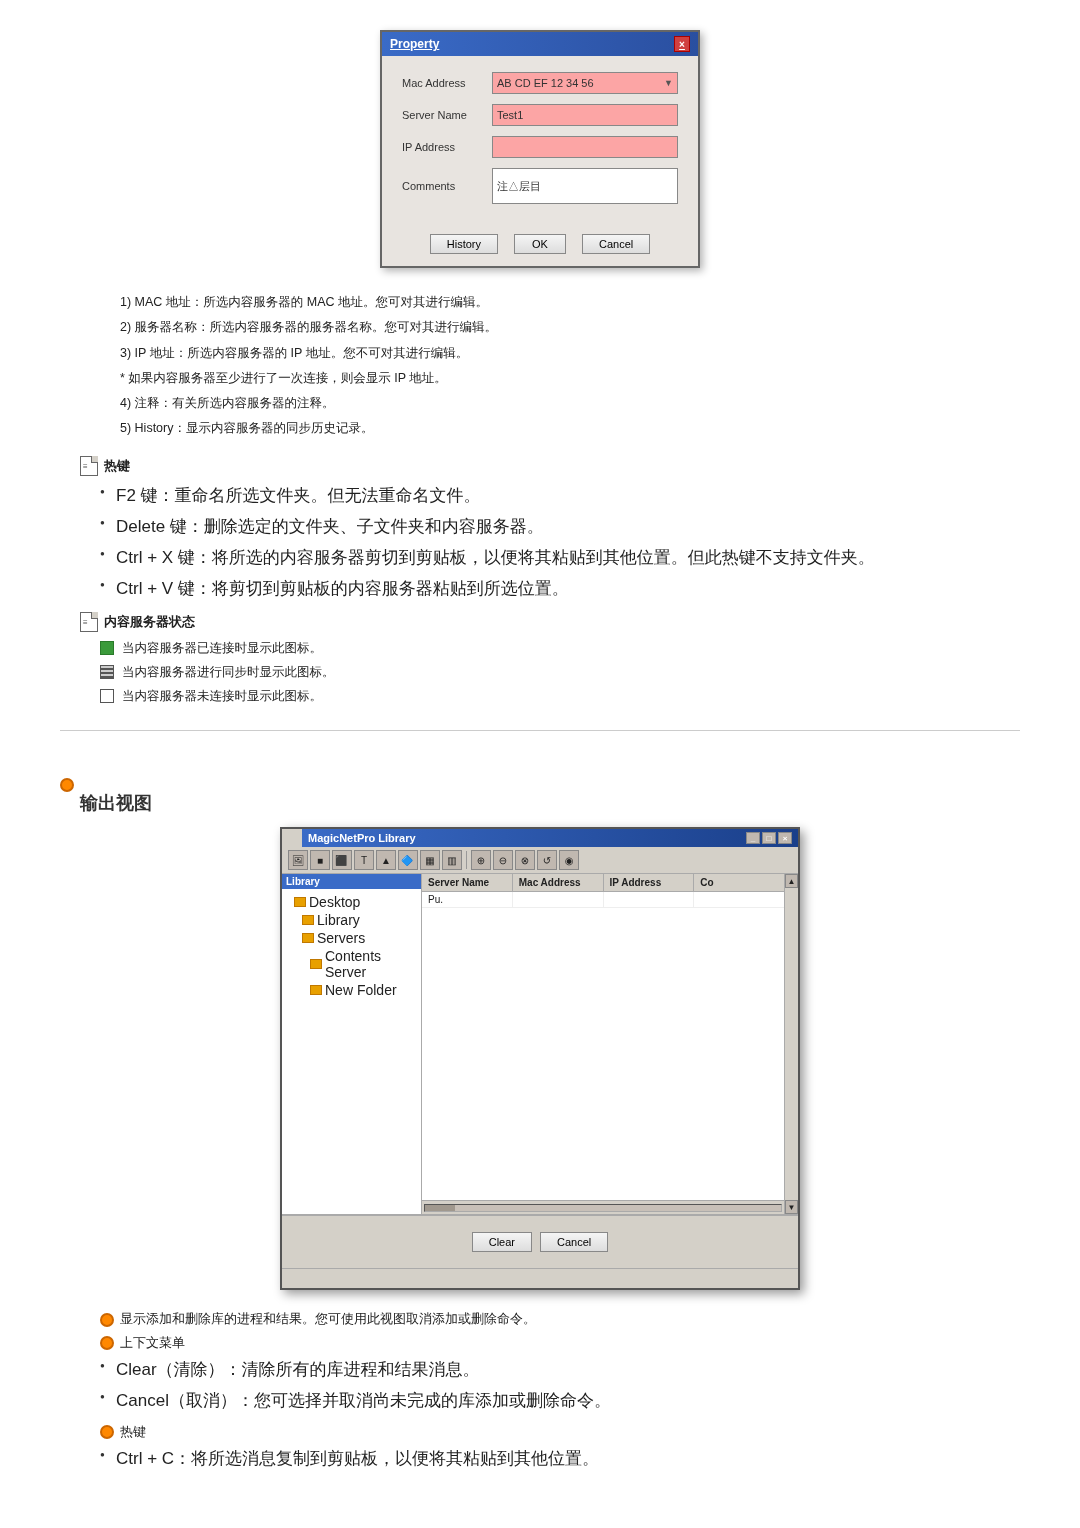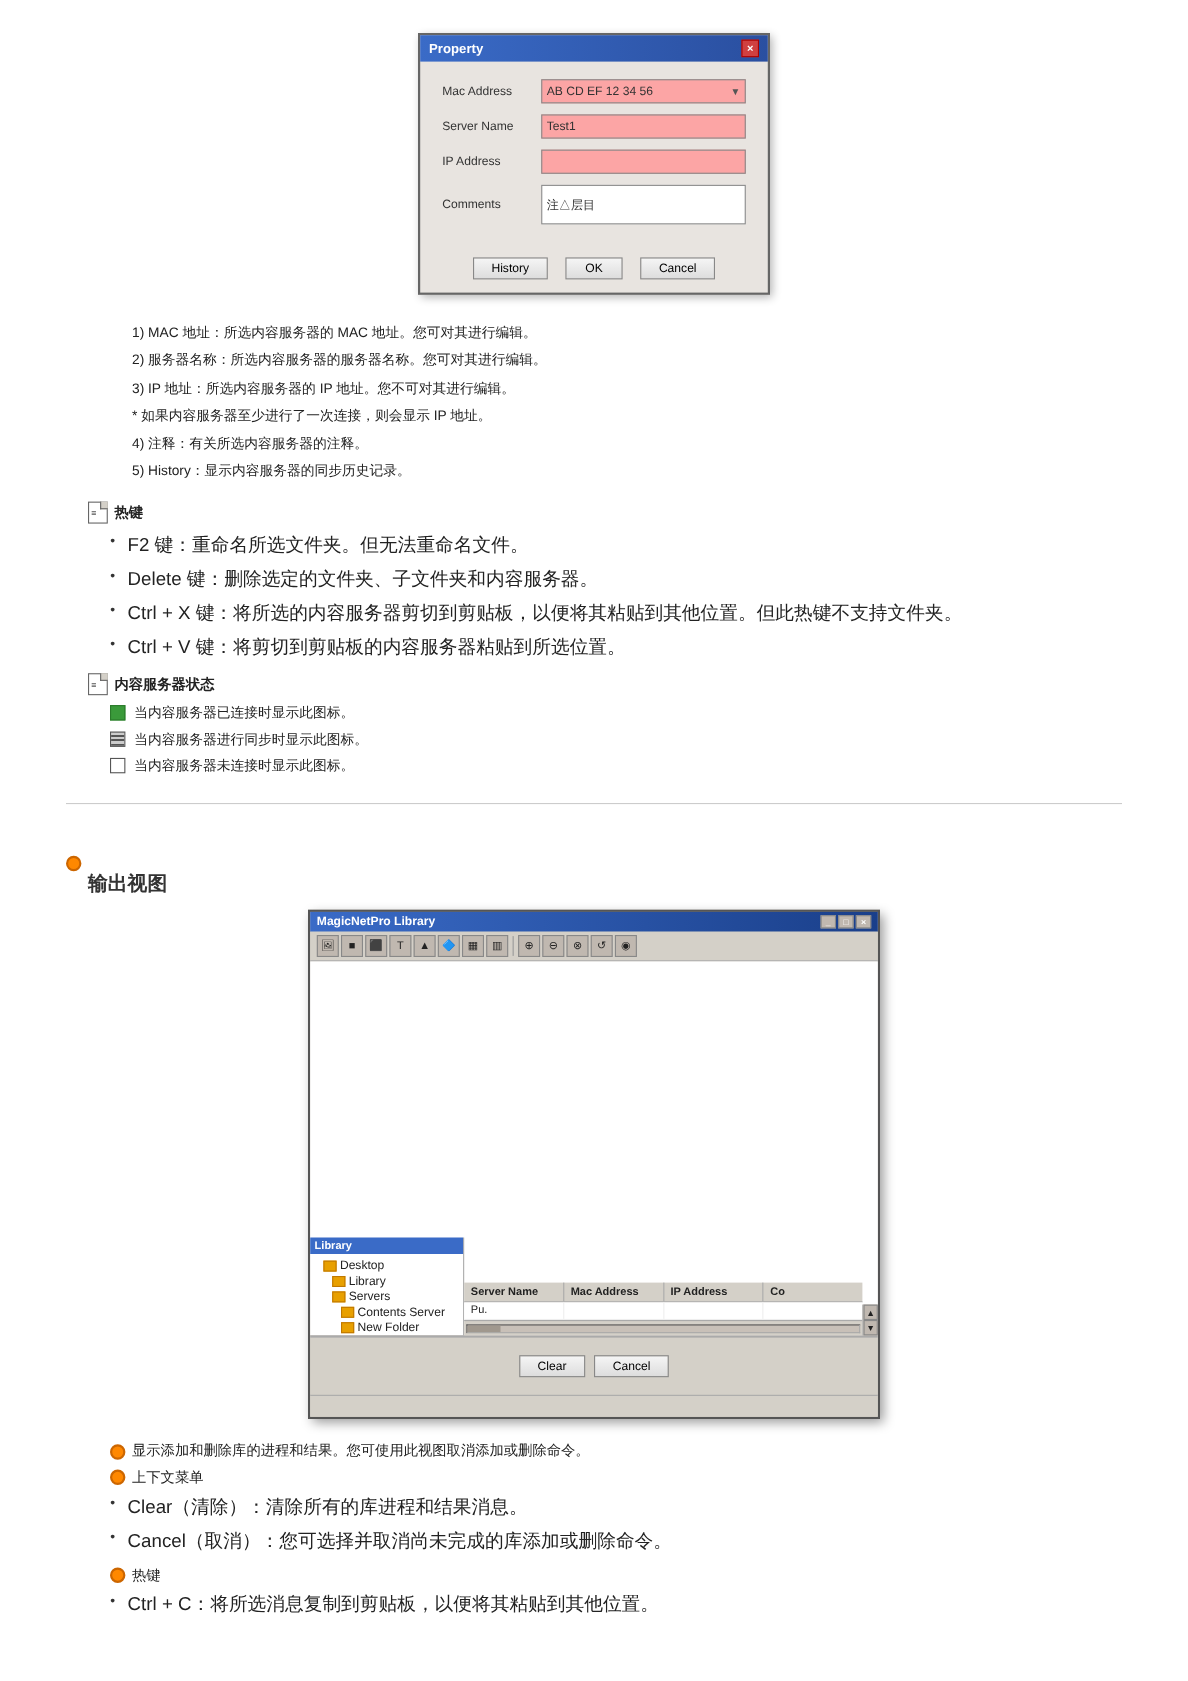--- a/index.html
+++ b/index.html
@@ -27,20 +27,21 @@
     }
     .dialog-titlebar {
       background: linear-gradient(to right, #3a6bc7, #2a4fa0);
       color: white;
       font-size: 12px;
       font-weight: bold;
       padding: 4px 8px;
       display: flex;
       justify-content: space-between;
       align-items: center;
+      text-decoration: underline;
     }
     .dialog-close-btn {
       width: 16px; height: 16px;
       background: #d04040;
       color: white;
       font-size: 10px;
       border: 1px solid #a00;
       cursor: pointer;
       display: flex; align-items: center; justify-content: center;
     }
@@ -218,20 +219,21 @@
     }
     .app-titlebar {
       background: linear-gradient(to right, #3a6bc7, #1a3f8a);
       color: white;
       font-size: 11px;
       font-weight: bold;
       padding: 3px 6px;
       display: flex;
       justify-content: space-between;
       align-items: center;
+      margin-left: 20px;
     }
     .app-titlebar-btns {
       display: flex; gap: 2px;
     }
     .app-titlebar-btn {
       width: 14px; height: 12px;
       background: #c0b8b0;
       border: 1px solid #888;
       font-size: 8px;
       display: flex; align-items: center; justify-content: center;
@@ -266,33 +268,32 @@
     }
     .toolbar-sep {
       width: 1px; height: 18px;
       background: #999;
       margin: 0 2px;
     }
     .app-content {
       display: flex;
       height: 340px;
       background: white;
-      align-items: flex-end;
     }
     .app-sidebar-header {
       font-size: 10px;
       font-weight: bold;
       background: #3a6bc7;
       color: white;
       padding: 2px 4px;
       margin-bottom: 4px;
     }
     .sidebar-tree-item {
       padding: 1px 2px 1px 12px;
-      font-size: 11px;
+      font-size: 14px;
       cursor: pointer;
       display: flex;
       align-items: center;
       gap: 3px;
     }
     .sidebar-tree-item.indent1 { padding-left: 20px; }
     .sidebar-tree-item.indent2 { padding-left: 28px; }
     .tree-icon {
       width: 12px; height: 10px;
       background: #e8a000;

